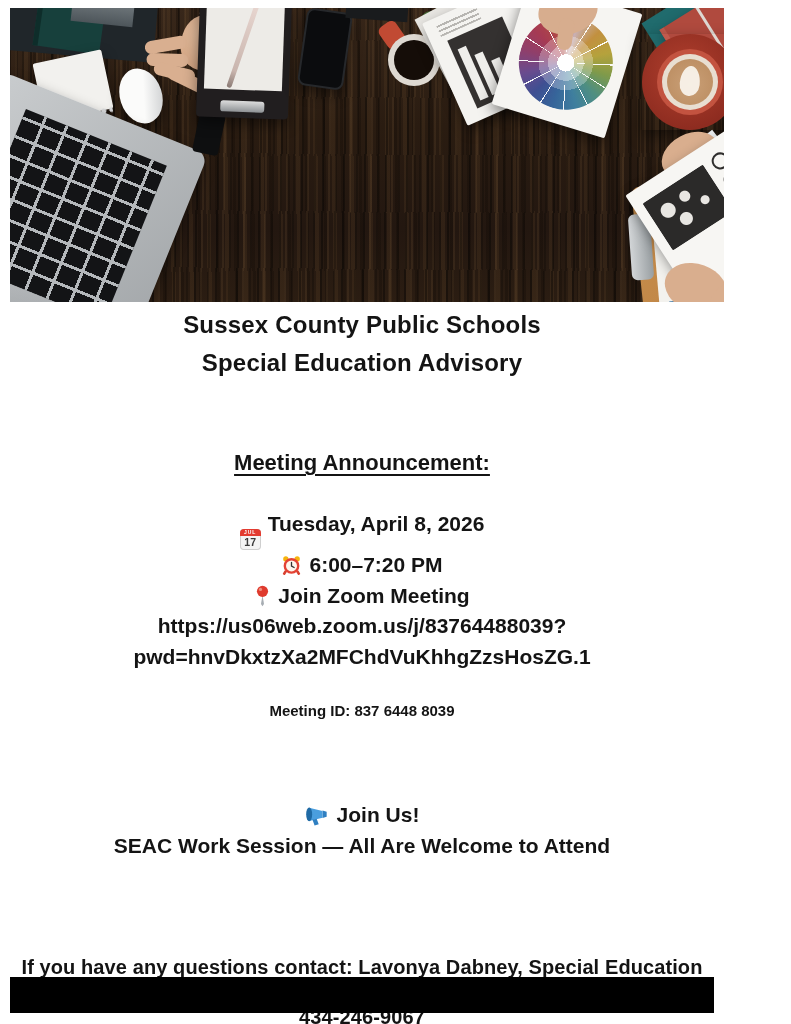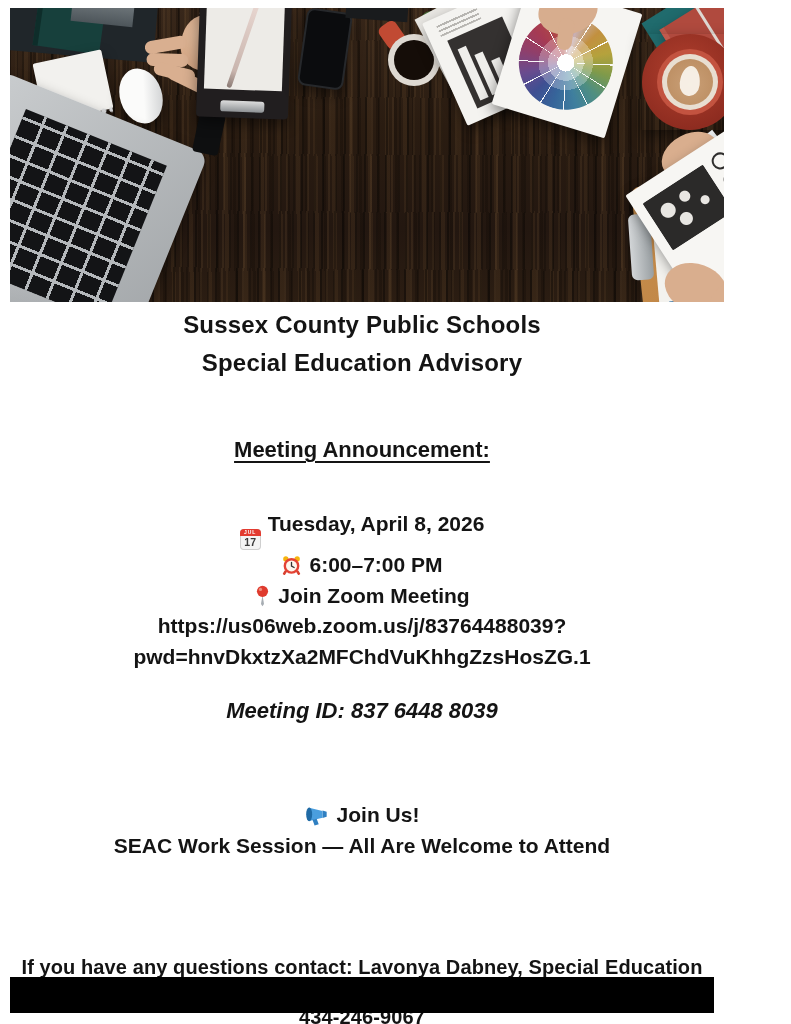--- a/index.html
+++ b/index.html
@@ -136,24 +136,24 @@
     writing-mode:vertical-rl;transform:rotate(180deg);}
   .side-pen{left:752px;top:152px;width:42px;height:5px;transform:rotate(8deg);background:#3a3d40;border-radius:2px;}
   .hand-d{left:654px;top:256px;width:64px;height:48px;transform:rotate(20deg);border-radius:50%;background:#d9ae8e;}
   .cuff-b{left:716px;top:264px;width:74px;height:42px;transform:rotate(-28deg);background:#eef0f2;}
   .suit-b{left:742px;top:258px;width:96px;height:76px;transform:rotate(-30deg);background:#11161e;}
   .hand-e{left:700px;top:272px;width:58px;height:44px;transform:rotate(-10deg);border-radius:50%;background:#d9ae8e;}
 
   
   .centered{position:absolute;left:0;right:0;text-align:center;color:#141414;}
   .title{top:306px;font-size:24px;line-height:37.5px;letter-spacing:.2px;}
-  .heading{top:437px;font-size:22px;}
+  .heading{top:450px;font-size:22px;}
   .heading span{text-decoration:underline;text-decoration-thickness:2px;text-underline-offset:4px;}
   .when{top:509px;font-size:21px;line-height:30.6px;}
-  .ids{top:695px;font-size:22px;line-height:31px;font-style:italic;}
+  .ids{top:695px;font-size:15px;line-height:31px;}
   .joinus{top:799px;font-size:21px;line-height:31px;}
   .contact{top:911px;font-size:20px;line-height:25px;letter-spacing:.1px;margin-top:44px;}
   .bottom-bar{position:absolute;left:10px;right:10px;top:977px;height:36px;background:#000000;}
 
   .ic{display:inline-flex;vertical-align:-4px;margin-right:7px;}
   .cal{width:21px;height:21px;border-radius:4px;overflow:hidden;flex-direction:column;
     background:#f4f4f4;box-shadow:inset 0 0 0 1px #cfcfcf;vertical-align:-3px;}
   .cal-m{height:7px;background:#e33b30;color:#fff;font-size:5px;line-height:7px;text-align:center;letter-spacing:1px;font-weight:700;}
   .cal-d{flex:1;font-size:10.5px;line-height:13px;color:#3a3a3a;text-align:center;font-weight:700;}
 </style>
@@ -286,21 +286,21 @@
       <span class="ic">
         <svg viewBox="0 0 24 24" width="21" height="21">
           <circle cx="5.5" cy="4.5" r="3" fill="#f6b40e"></circle>
             <circle cx="18.5" cy="4.5" r="3" fill="#f6b40e"></circle>
           <rect x="3" y="17.5" width="3" height="5.5" rx="1.2" transform="rotate(32 4.5 20)" fill="#d8402f"></rect>
           <rect x="18" y="17.5" width="3" height="5.5" rx="1.2" transform="rotate(-32 19.5 20)" fill="#d8402f"></rect>
           <circle cx="12" cy="12.5" r="9" fill="#e34234"></circle>
             <circle cx="12" cy="12.5" r="6.3" fill="#fdf6ec"></circle>
           <path d="M12 8.6 V12.6 L15 14.3" stroke="#333" stroke-width="1.5" fill="none" stroke-linecap="round"></path>
         </svg>
-      </span><span>6:00–7:00 PM</span>
+      </span><span>6:00–7:20 PM</span>
     </div>
     <div>
       <span class="ic">
         <svg viewBox="0 0 20 26" width="17" height="22">
           <path d="M10 12 L11.8 22.5 L10 25 L8.2 22.5 Z" fill="#a7adb3"></path>
           <circle cx="10" cy="7.5" r="6.6" fill="#df3b2e"></circle>
           <circle cx="7.6" cy="5.2" r="1.9" fill="#f0907f"></circle>
         </svg>
       </span><span>Join Zoom Meeting</span>
     </div>

